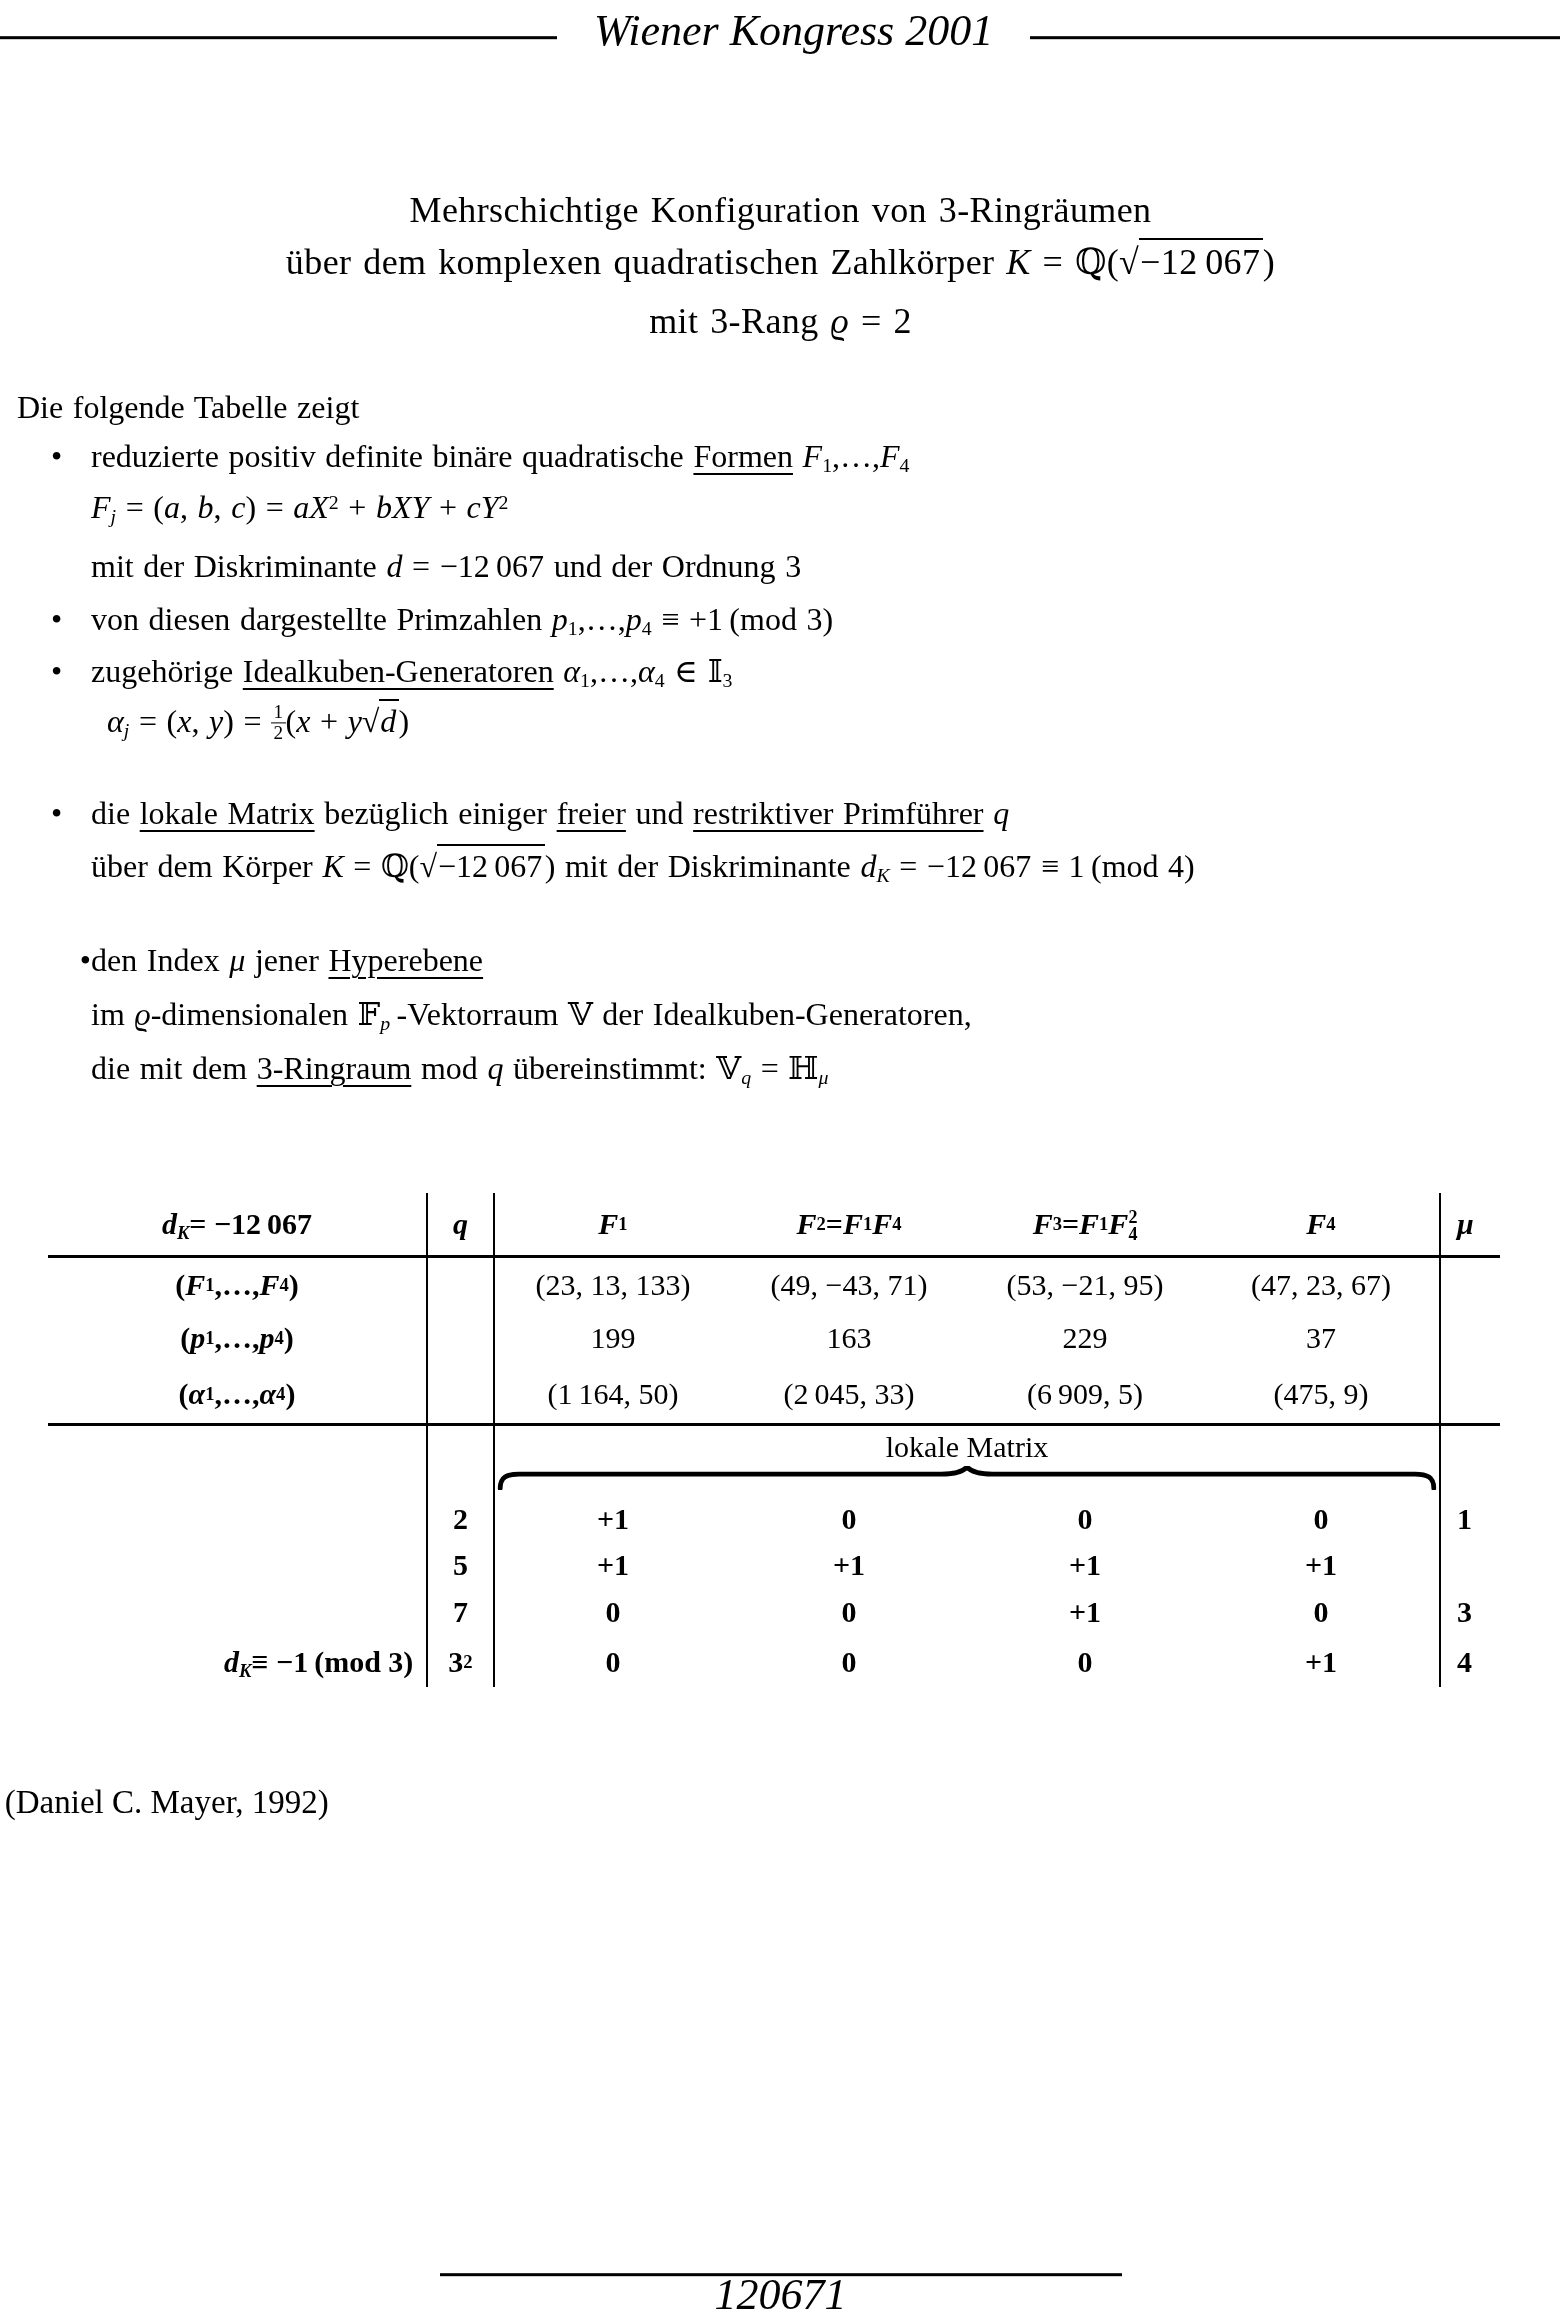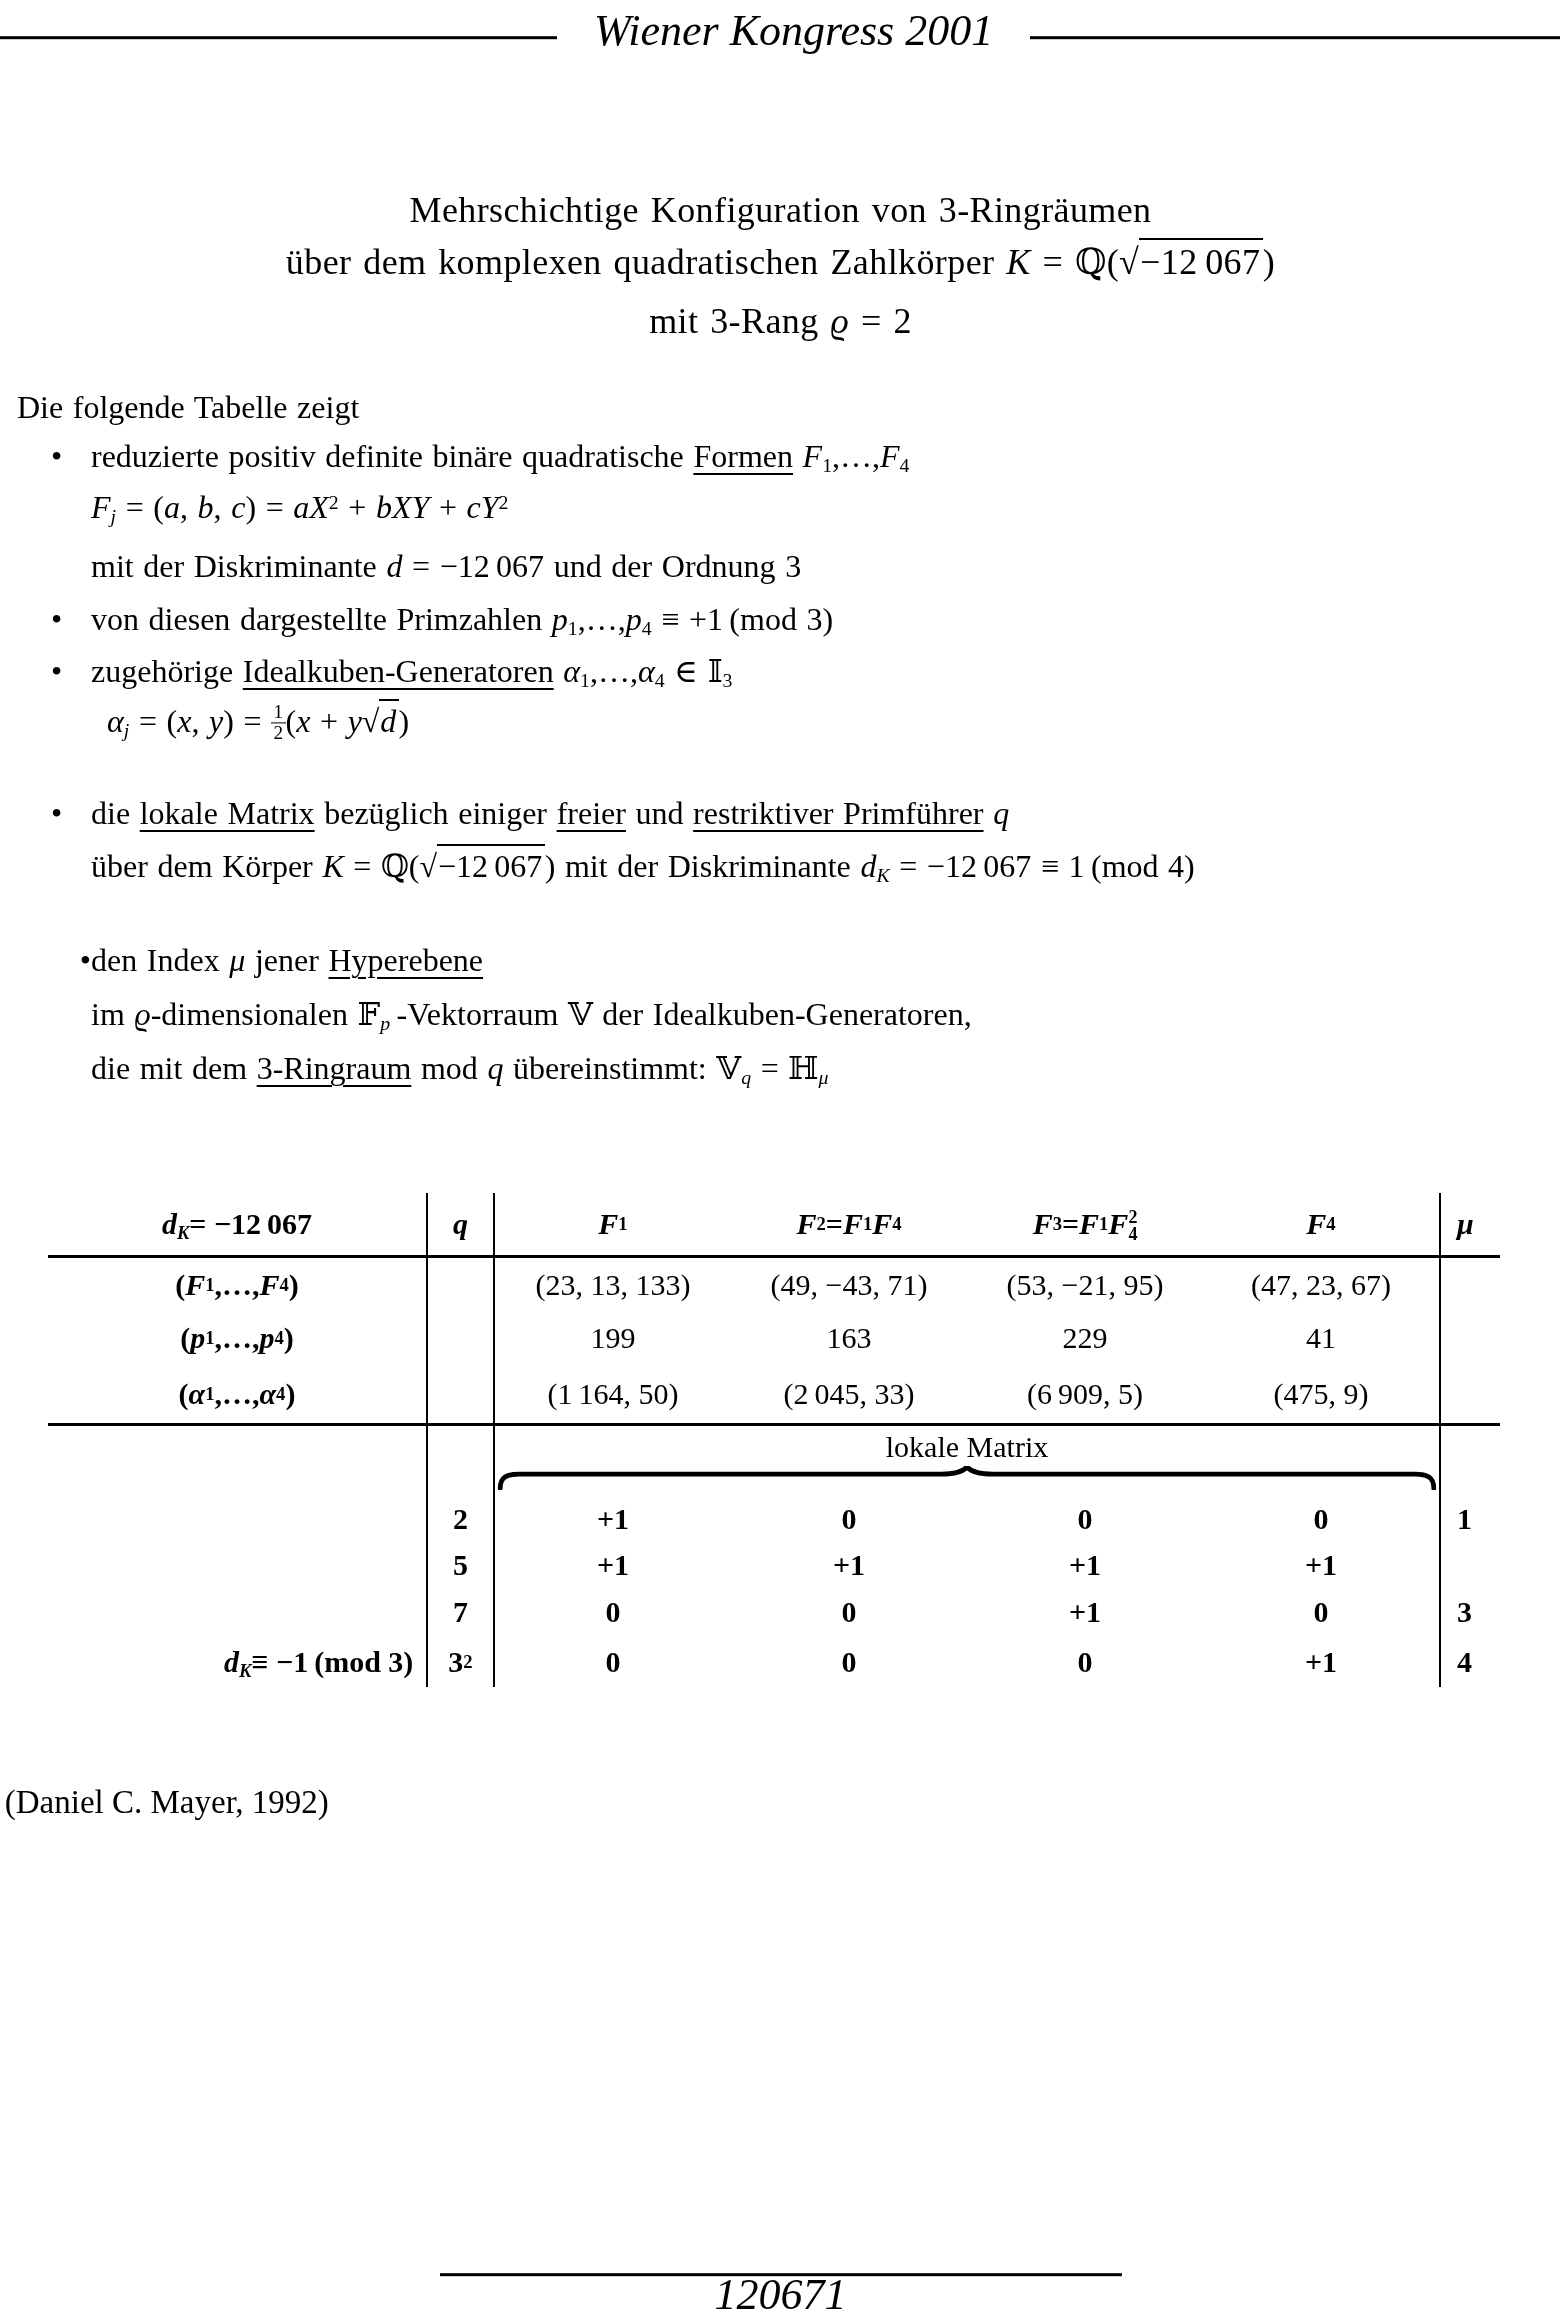--- a/index.html
+++ b/index.html
@@ -124,21 +124,21 @@
     <div class="tc">(49, −43, 71)</div>
     <div class="tc">(53, −21, 95)</div>
     <div class="tc">(47, 23, 67)</div>
     <div class="tc c-mu"></div>
 
     <div class="tc rowlab">(<i>p</i><sub>1</sub>,…,<i>p</i><sub>4</sub>)</div>
     <div class="tc c-q"></div>
     <div class="tc">199</div>
     <div class="tc">163</div>
     <div class="tc">229</div>
-    <div class="tc">41</div>
+    <div class="tc">37</div>
     <div class="tc c-mu"></div>
 
     <div class="tc rowlab bb">(<i>α</i><sub>1</sub>,…,<i>α</i><sub>4</sub>)</div>
     <div class="tc c-q bb"></div>
     <div class="tc bb">(1 164, 50)</div>
     <div class="tc bb">(2 045, 33)</div>
     <div class="tc bb">(6 909, 5)</div>
     <div class="tc bb">(475, 9)</div>
     <div class="tc c-mu bb"></div>
 

